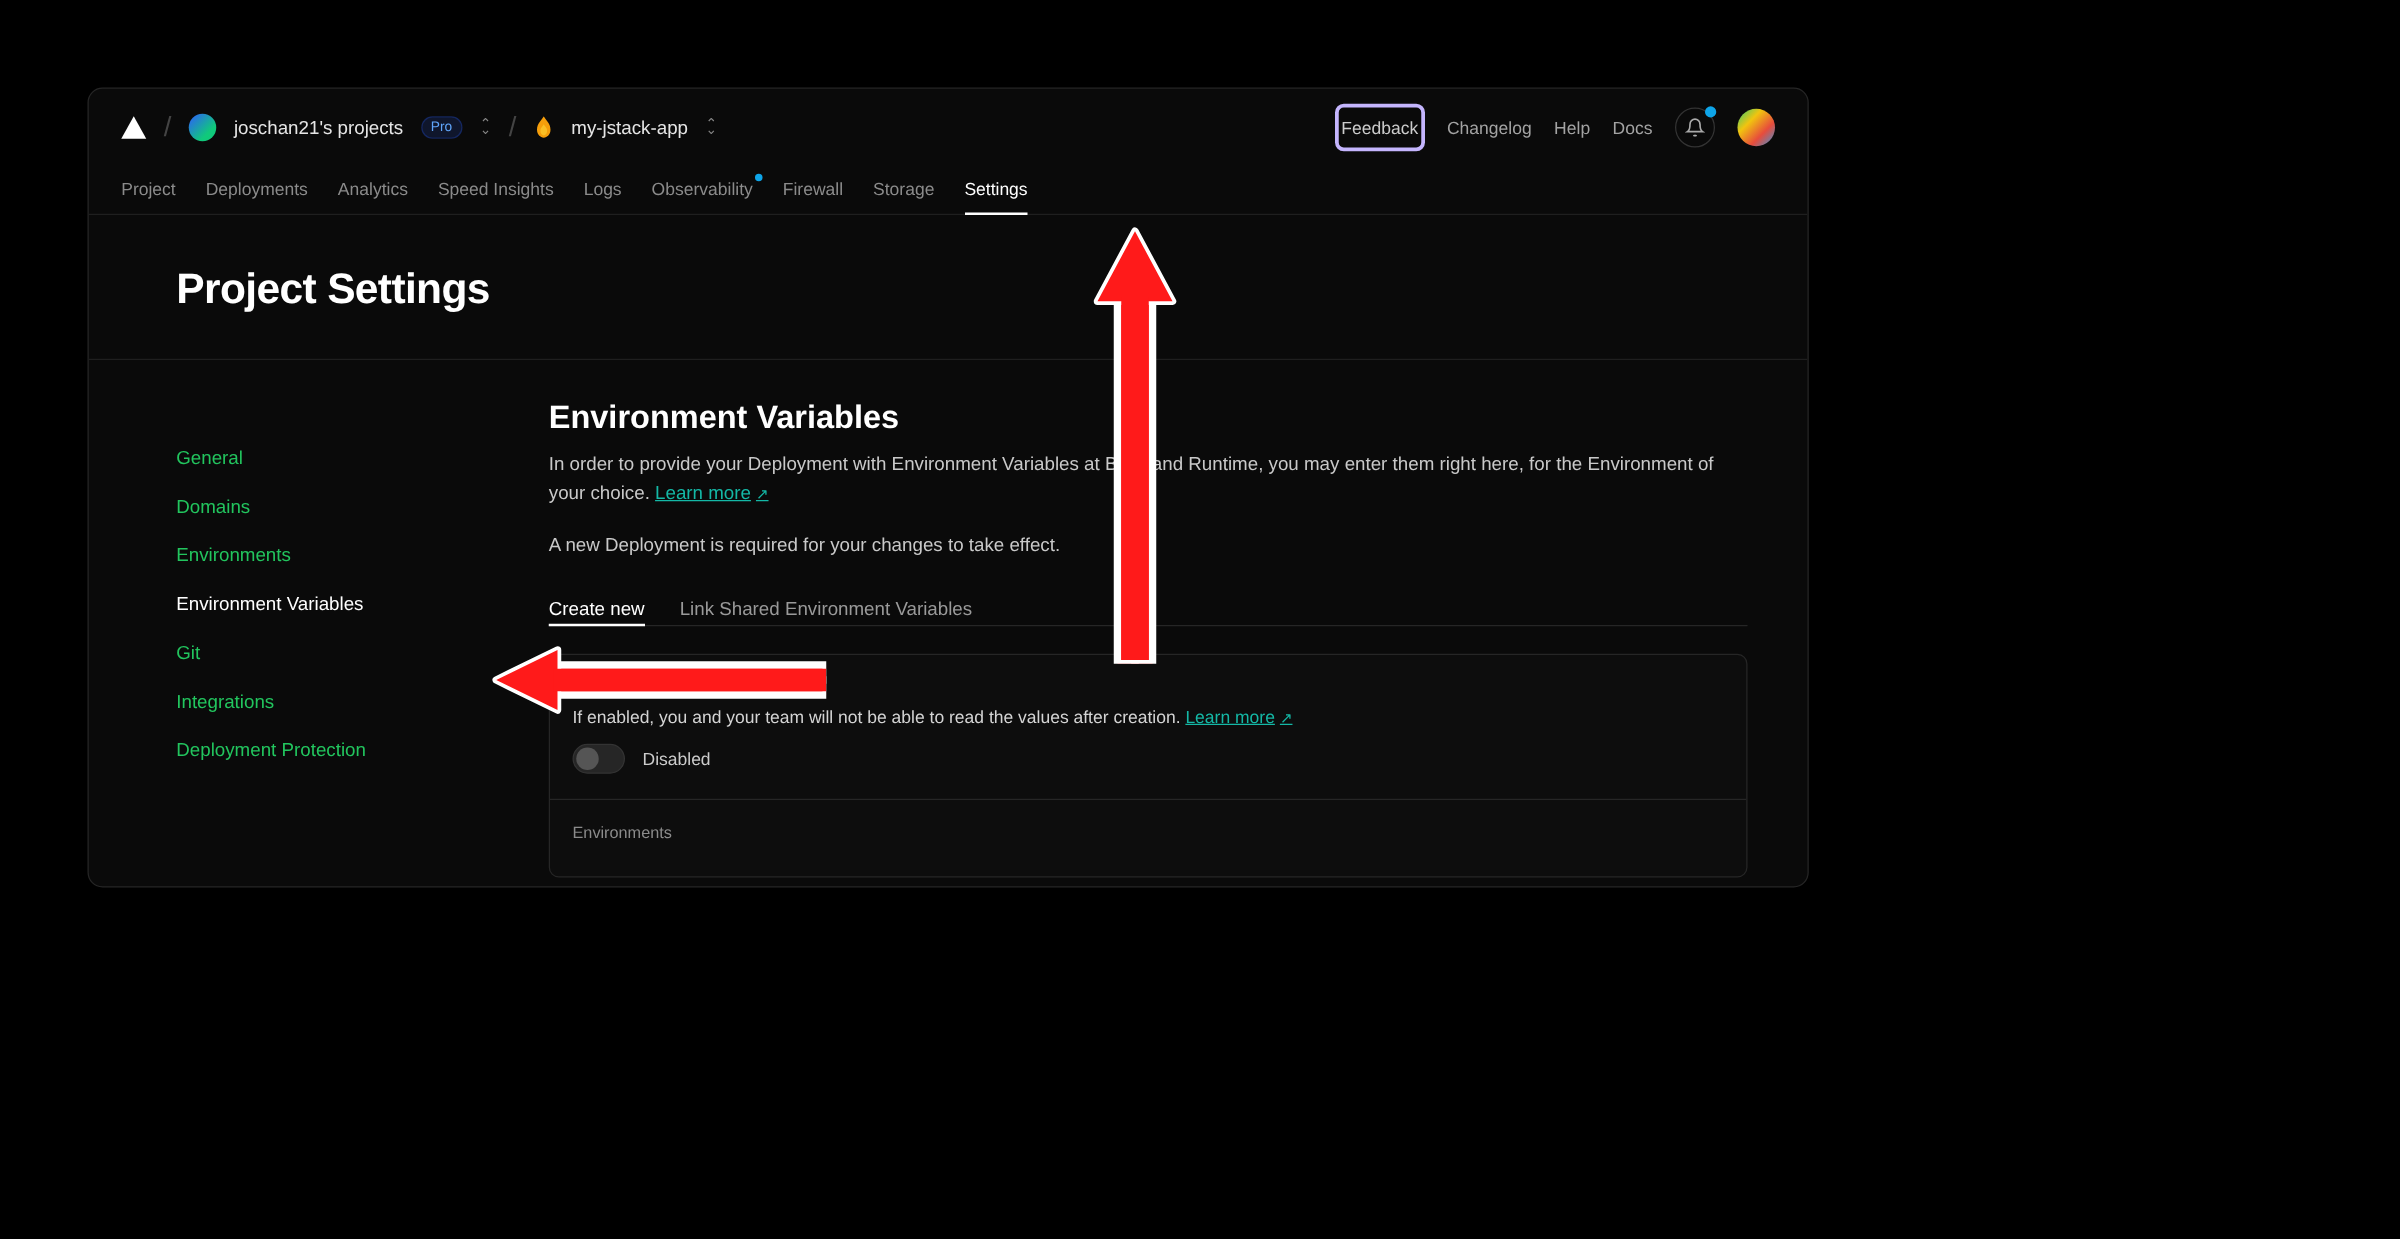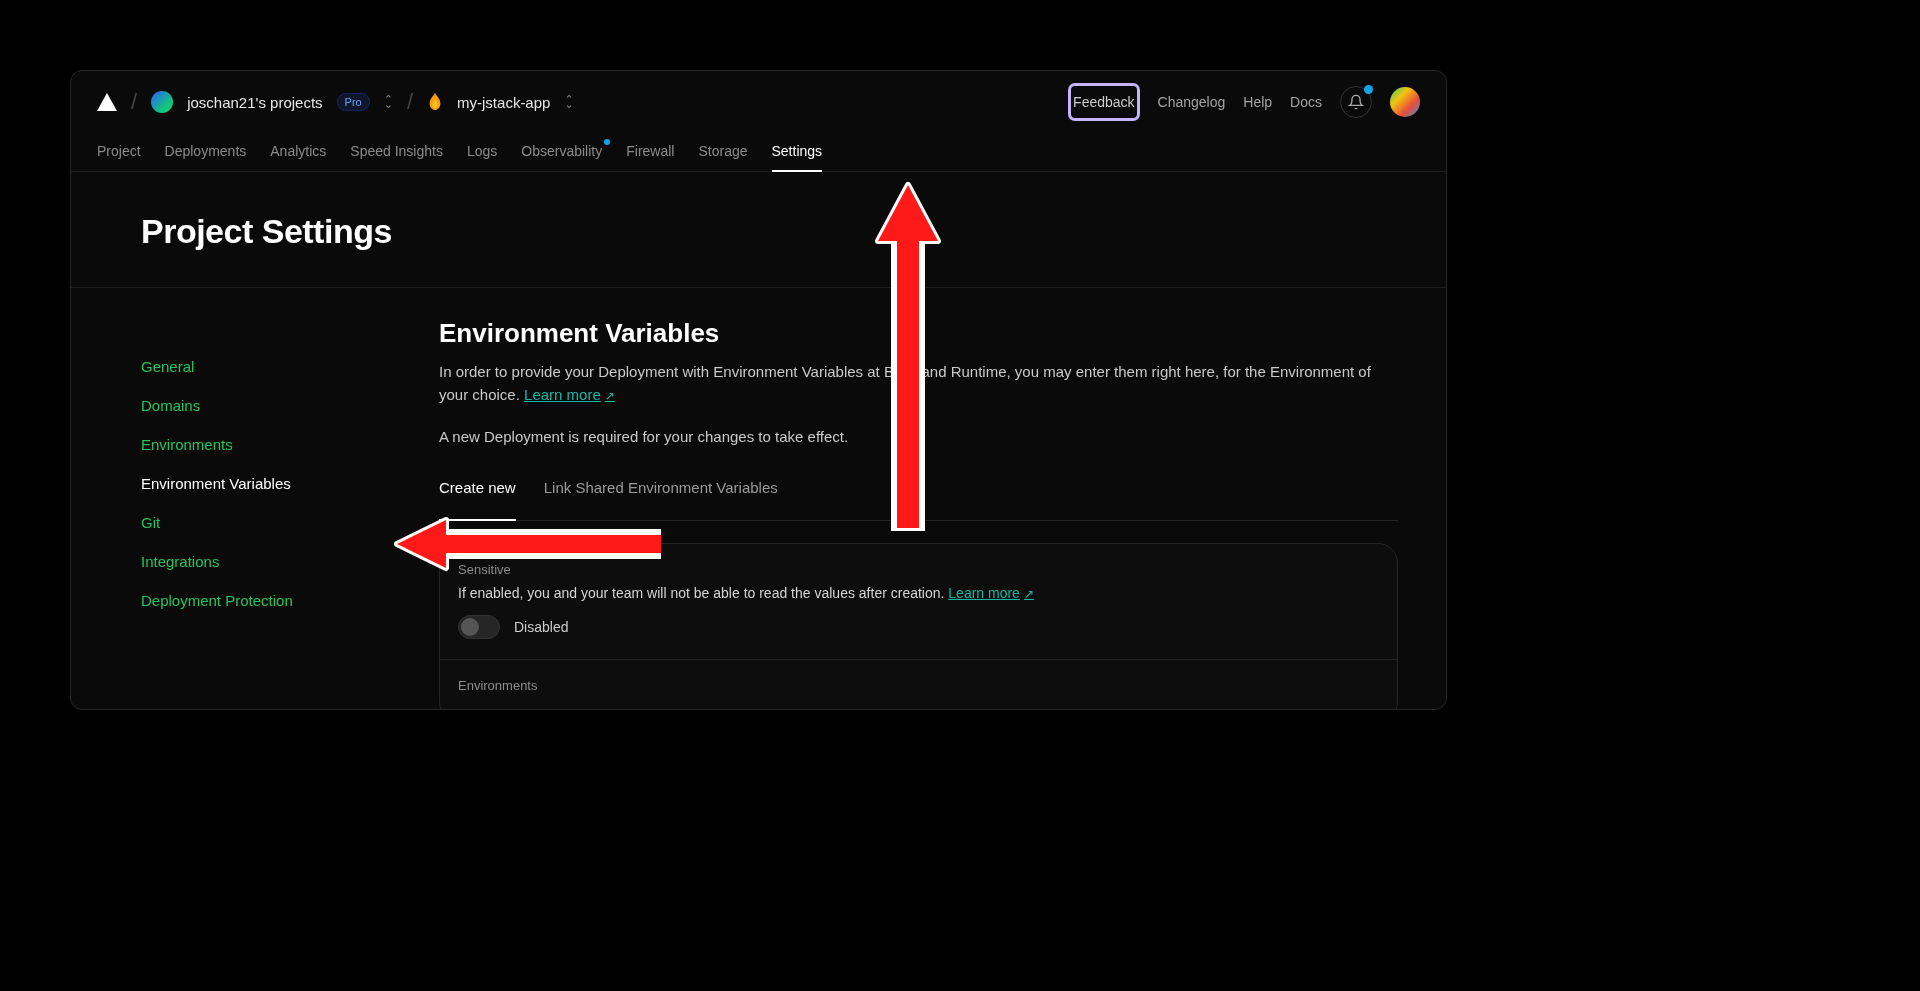--- a/index.html
+++ b/index.html
@@ -115,27 +115,27 @@
     flex:1; padding: 0 48px 0 48px;
   }
   .main h2 { font-size:26px; font-weight:600; margin-bottom:12px; }
   .desc { color:#c9c9c9; font-size:15px; line-height:1.5; }
   .link-blue { color:#14b8a6; cursor:pointer;text-decoration:underline; }
   .link-blue .ext { font-size:12px; margin-left:4px; }
   .desc2 { color:#c9c9c9; font-size:15px; margin-top:22px; }
   .subtabs {
     display:flex; gap: 28px; margin-top:34px; border-bottom:1px solid #262626;
   }
-  .subtab { color:#9a9a9a; font-size:15px; padding-bottom:24px; cursor:pointer; position:relative;}
+  .subtab { color:#9a9a9a; font-size:15px; padding-bottom:4px; cursor:pointer; position:relative;}
   .subtab.active { color:#fff; }
   .subtab.active::after {
     content:""; position:absolute; left:0; right:0; bottom:-1px; height:2px; background:#fff;
   }
   .panel {
-    margin-top:22px; border:1px solid #262626; border-radius:20px; background:#0d0d0d;
+    margin-top:22px; border:1px solid #262626; border-radius:8px; background:#0d0d0d;
   }
   .panel-section { padding:18px 18px 20px; border-bottom:1px solid #262626; }
   .panel-section:last-child { border-bottom:none; }
   .panel-label { color:#8b8b8b; font-size:13px; margin-bottom:8px; }
   .panel-text { color:#d4d4d4; font-size:14px; }
   .toggle-row { display:flex; align-items:center; gap:14px; margin-top:14px;}
   .toggle {
     width:42px; height:24px; background:#262626; border-radius:20px; position:relative;
     border:1px solid #333;
   }

